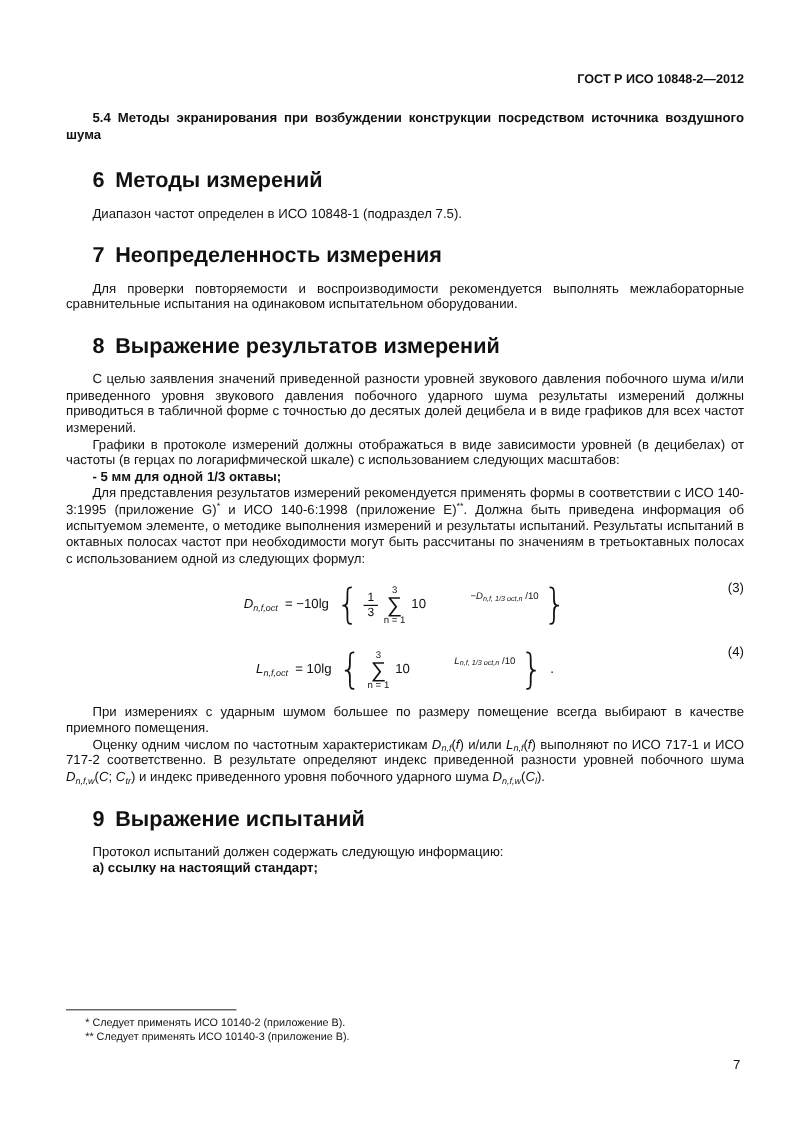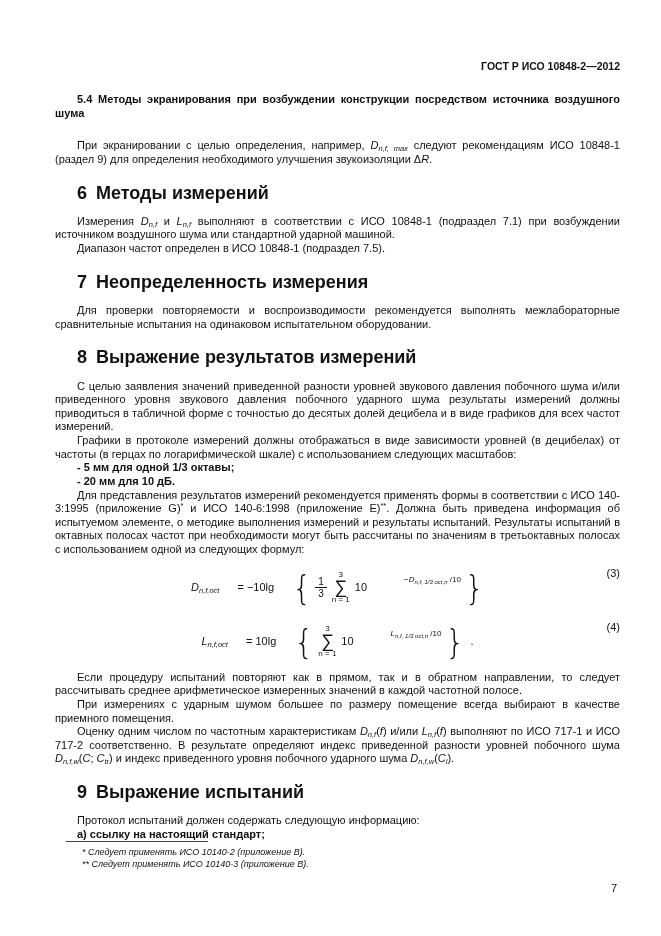--- a/index.html
+++ b/index.html
@@ -21,66 +21,63 @@
   .h2 .h-num { margin-right:9px; }
   p.body { margin:0; text-align:justify; text-indent:22px; }
   p.line { margin:0; text-indent:22px;font-weight:bold; }
   sub { font-size:7.5px; vertical-align:-2px; line-height:0; }
   sup { font-size:7.5px; vertical-align:4px; line-height:0; }
   i { font-style:italic; }
 
   
   .formula { position:relative; display:flex; justify-content:center; align-items:center; margin:8px 0 6px 0; min-height:46px; }
   .f-row { display:inline-flex; align-items:center; gap:4px; }
-  .f-rel { margin:0 14px; }
+  .f-rel { margin:0 2px; }
   .f-brace { font-size:30px; font-weight:300; line-height:1; transform:scaleY(1.15); font-family:"DejaVu Sans", sans-serif; }
   .f-frac { display:inline-flex; flex-direction:column; align-items:center; font-size:10px; line-height:1.15; }
   .f-frac .fr-den { border-top:1px solid #111; padding:0 3px; }
   .f-sum { display:inline-flex; flex-direction:column; align-items:center; font-size:8px; line-height:1; margin:0 1px; }
   .f-sum .s-sym { font-size:18px; line-height:0.95; }
   .f-pow { display:inline-flex; align-items:flex-start;gap:36px; }
   .f-pow .p-exp { font-size:8px; position:relative; top:-6px; margin-left:1px; white-space:nowrap; }
   .f-pow .p-exp sub { font-size:6px; vertical-align:-1.5px; }
   .f-end { margin-left:2px; }
   .f-tag { position:absolute; right:0; top:2px; }
 
   
-  .footnotes { position:absolute; left:66px; right:41px; bottom:66px; font-size:9px; line-height:1.35;font-style:italic; }
+  .footnotes { position:absolute; left:55px; right:41px; bottom:66px; font-size:9px; line-height:1.35; }
   .fn-rule { width:142px; border-top:1px solid #444; margin-bottom:4px; }
   .fn { margin:0; padding-left:16px; }
   .page-num { position:absolute; right:44px; bottom:40px; font-size:11px; }
 </style>
 </head>
 <body>
 
 <div class="page">
 
   <div class="doc-header">ГОСТ Р ИСО 10848-2—2012</div>
 
   <p class="h3">5.4  Методы экранирования при возбуждении конструкции посредством источника воздушного шума</p>
-  <p class="body">При экранировании с целью определения, например, <i>D</i><sub><i>n,f, max</i></sub> следуют рекомендациям ИСО 10848-1 (раздел 9) для определения необходимого улучшения звукоизоляции Δ<i>R</i>.</p>
 
   <div class="h2">
     <span class="h-num">6</span><span>Методы измерений</span>
   </div>
-  <p class="body">Измерения <i>D</i><sub><i>n,f</i></sub> и <i>L</i><sub><i>n,f</i></sub> выполняют в соответствии с ИСО 10848-1 (подраздел 7.1) при возбуждении источником воздушного шума или стандартной ударной машиной.</p>
   <p class="body">Диапазон частот определен в ИСО 10848-1 (подраздел 7.5).</p>
 
   <div class="h2">
     <span class="h-num">7</span><span>Неопределенность измерения</span>
   </div>
   <p class="body">Для проверки повторяемости и воспроизводимости рекомендуется выполнять межлабораторные сравнительные испытания на одинаковом испытательном оборудовании.</p>
 
   <div class="h2">
     <span class="h-num">8</span><span>Выражение результатов измерений</span>
   </div>
   <p class="body">С целью заявления значений приведенной разности уровней звукового давления побочного шума и/или приведенного уровня звукового давления побочного ударного шума результаты измерений должны приводиться в табличной форме с точностью до десятых долей децибела и в виде графиков для всех частот измерений.</p>
   <p class="body">Графики в протоколе измерений должны отображаться в виде зависимости уровней (в децибелах) от частоты (в герцах по логарифмической шкале) с использованием следующих масштабов:</p>
   <p class="line">-  5 мм для одной 1/3 октавы;</p>
-  <p class="line">-  20 мм для 10 дБ.</p>
   <p class="body">Для представления результатов измерений рекомендуется применять формы в соответствии с ИСО 140-3:1995 (приложение G)<sup>*</sup> и ИСО 140-6:1998 (приложение E)<sup>**</sup>. Должна быть приведена информация об испытуемом элементе, о методике выполнения измерений и результаты испытаний. Результаты испытаний в октавных полосах частот при необходимости могут быть рассчитаны по значениям в третьоктавных полосах с использованием одной из следующих формул:</p>
 
   <div class="formula">
     <span class="f-row">
       <span class="f-var"><i>D</i><sub><i>n,f,oct</i></sub></span>
       <span class="f-rel">= −10lg</span>
       <span class="f-brace">{</span>
       <span class="f-frac">
         <span class="fr-num">1</span>
         <span class="fr-den">3</span>
@@ -112,21 +109,20 @@
       <span class="f-pow">
         <span class="p-base">10</span>
         <span class="p-exp"><i>L</i><sub><i>n,f, 1/3 oct,n</i></sub> /10</span>
       </span>
       <span class="f-brace">}</span>
       <span class="f-end">.</span>
     </span>
     <span class="f-tag">(4)</span>
   </div>
 
-  <p class="body">Если процедуру испытаний повторяют как в прямом, так и в обратном направлении, то следует рассчитывать среднее арифметическое измеренных значений в каждой частотной полосе.</p>
   <p class="body">При измерениях с ударным шумом большее по размеру помещение всегда выбирают в качестве приемного помещения.</p>
   <p class="body">Оценку одним числом по частотным характеристикам <i>D</i><sub><i>n,f</i></sub>(<i>f</i>) и/или <i>L</i><sub><i>n,f</i></sub>(<i>f</i>) выполняют по ИСО 717-1 и ИСО 717-2 соответственно. В результате определяют индекс приведенной разности уровней побочного шума <i>D</i><sub><i>n,f,w</i></sub>(<i>C</i>; <i>C</i><sub><i>tr</i></sub>) и индекс приведенного уровня побочного ударного шума <i>D</i><sub><i>n,f,w</i></sub>(<i>C</i><sub><i>l</i></sub>).</p>
 
   <div class="h2">
     <span class="h-num">9</span><span>Выражение испытаний</span>
   </div>
   <p class="body">Протокол испытаний должен содержать следующую информацию:</p>
   <p class="line">а)  ссылку на настоящий стандарт;</p>
 
   <div class="footnotes">

